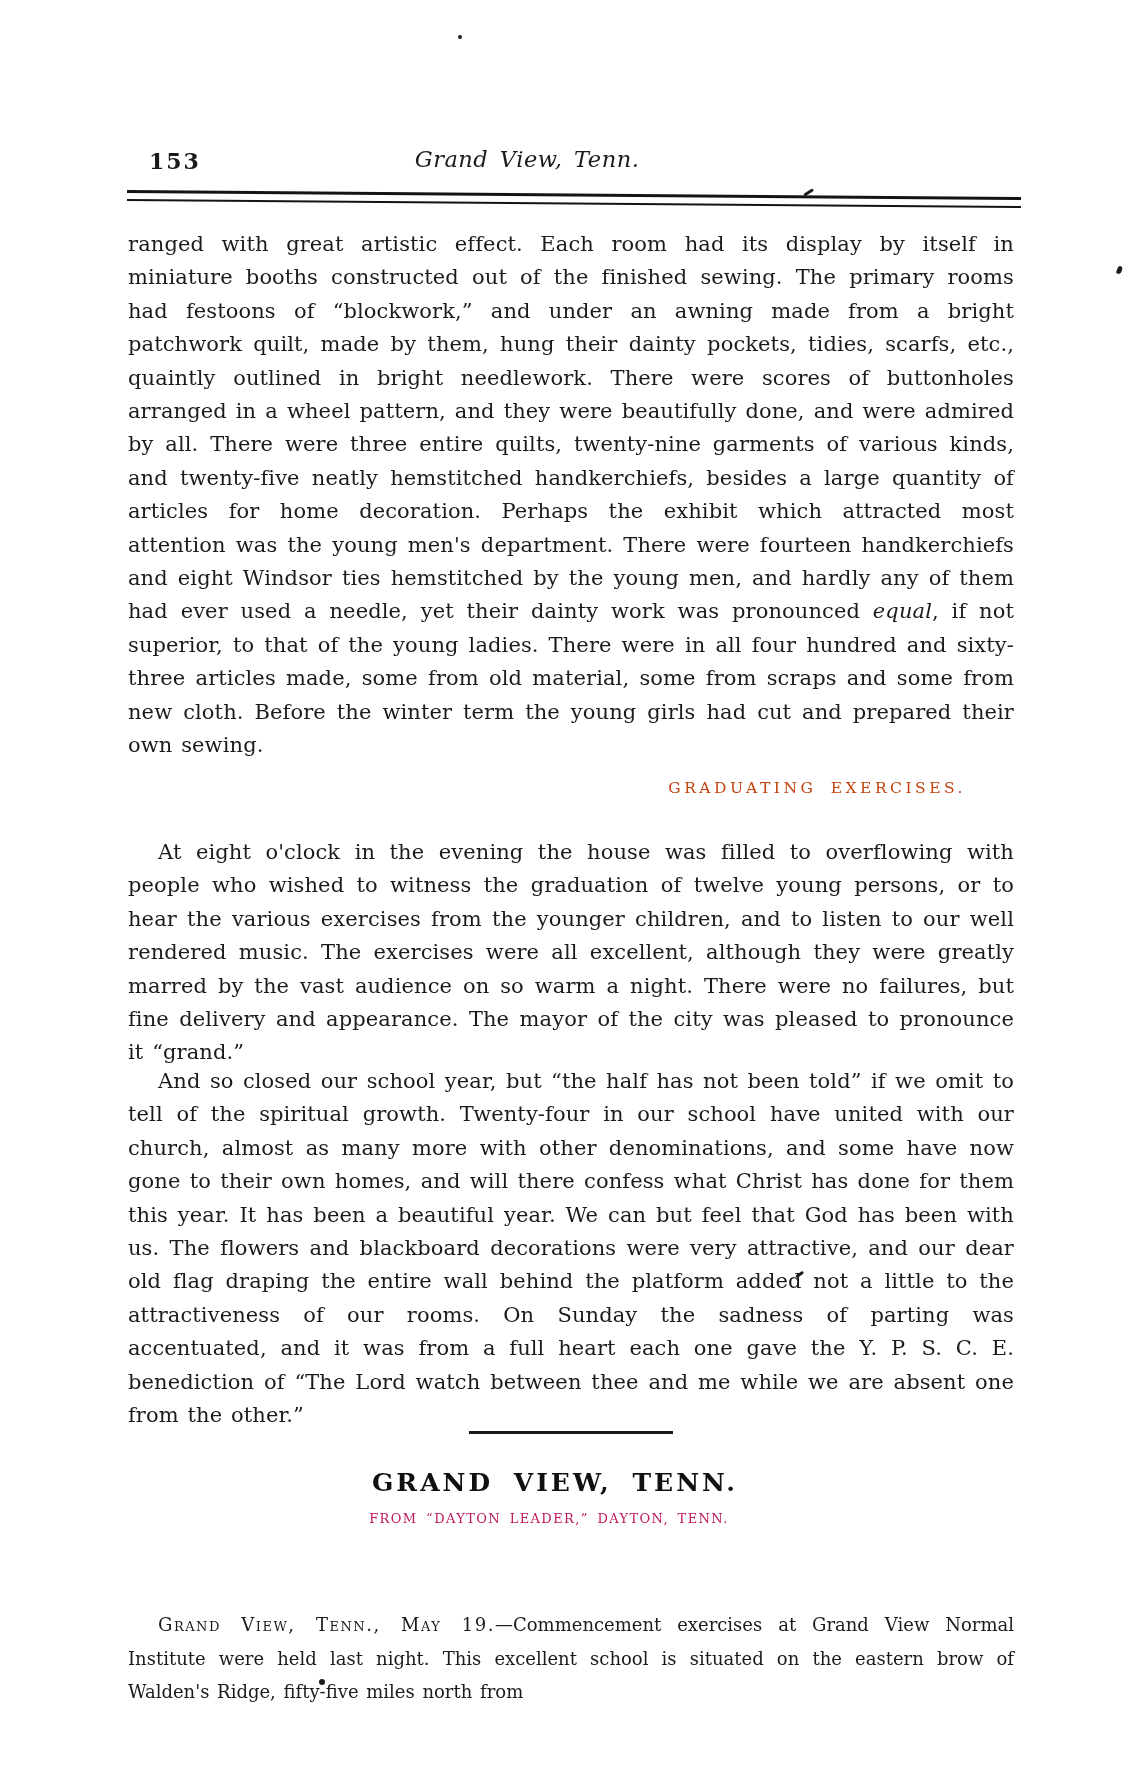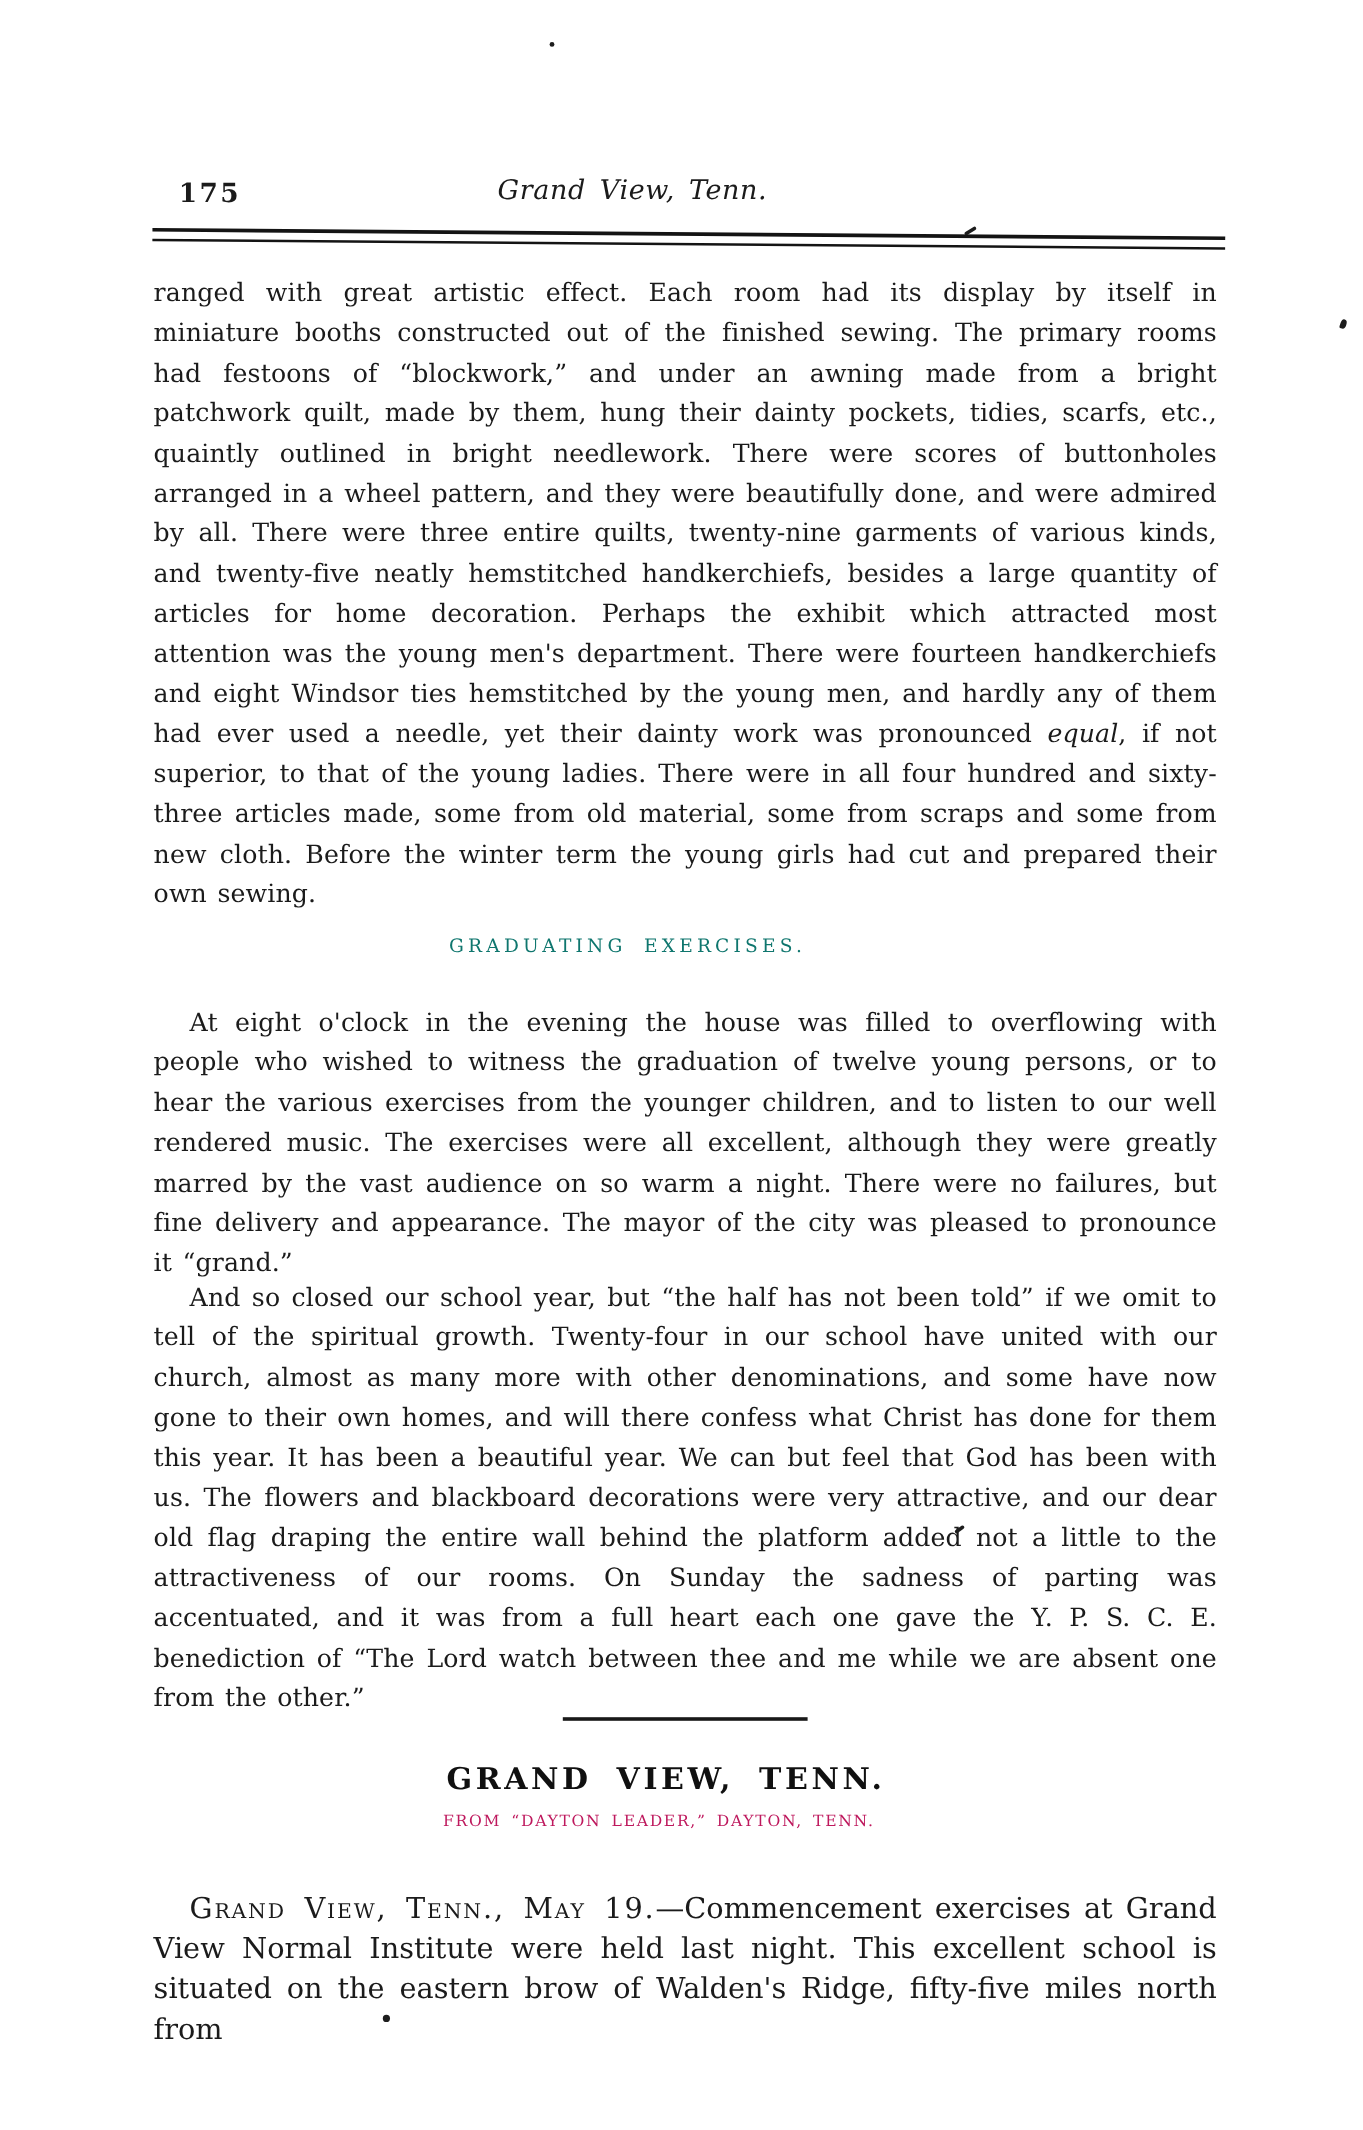--- a/index.html
+++ b/index.html
@@ -38,24 +38,24 @@
     word-spacing:2px;
     letter-spacing:0.1px;
   }
   .p1{top:207px;}
   .p2{top:815px;}
   .p3{top:1042px;margin-top:23px;}
   .indent{text-indent:30px;}
   .body-par i{font-style:italic;}
   .section-heading{
     left:128px;top:779px;width:886px;
-    text-align:center;
+    text-align:right;
     font-size:15.5px;font-weight:400;
     letter-spacing:3.5px;word-spacing:6px;
-    color:#0f766e;margin:0;
+    color:#c2410c;margin:0;
     transform:translateX(-48px);
   }
   
   .separator-rule{
     left:469px;top:1431px;width:204px;height:2.5px;background:#191919;
   }
   .article-title{
     left:128px;top:1468px;width:886px;
     text-align:center;margin:0;
     font-size:25px;font-weight:700;
@@ -64,22 +64,22 @@
     transform:translateX(-16px);
   }
   .source-line{
     left:128px;top:1511px;width:886px;
     text-align:center;
     font-size:13px;letter-spacing:1.4px;word-spacing:3px;
     color:#be185d;
     transform:translateX(-22px);
   }
   .dateline-par{
-    left:128px;top:1550px;width:886px;
-    font-size:24px;line-height:33.6px;
+    left:128px;top:1590px;width:886px;
+    font-size:18px;line-height:33.6px;
     text-align:justify;word-spacing:2px;
     text-indent:30px;
   }
   .smallcaps{
     font-variant:small-caps;
     letter-spacing:1.5px;word-spacing:5px;
   }
   
   .speck{background:#1d1d1d;border-radius:50%;}
   .speck-top{left:458px;top:35px;width:4px;height:4px;}
@@ -87,21 +87,21 @@
   .speck-bottom{left:319px;top:1679px;width:6px;height:6px;}
   .accent{background:#1d1d1d;height:2.5px;border-radius:2px;}
   .accent-itself{left:803px;top:191px;width:11px;transform:rotate(-32deg);}
   .accent-rooms{left:795px;top:1273px;width:9px;transform:rotate(-35deg);}
 </style>
 </head>
 <body>
 
 <div class="sheet">
 
-  <div class="abs page-num">175</div>
+  <div class="abs page-num">153</div>
   <div class="abs running-title">Grand View, Tenn.</div>
   <div class="abs double-rule">
     <div class="r1"></div>
       <div class="r2"></div>
   </div>
 
   <p class="abs body-par p1"><span>ranged with great artistic effect.  Each room had its display by itself in miniature booths constructed out of the finished sewing.  The primary rooms had festoons of “blockwork,” and under an awning made from a bright patchwork quilt, made by them, hung their dainty pockets, tidies, scarfs, etc., quaintly outlined in bright needlework.  There were scores of buttonholes arranged in a wheel pattern, and they were beautifully done, and were admired by all.  There were three entire quilts, twenty-nine garments of various kinds, and twenty-five neatly hemstitched handkerchiefs, besides a large quantity of articles for home decoration.  Perhaps the exhibit which attracted most attention was the young men's department.  There were fourteen handkerchiefs and eight Windsor ties hemstitched by the young men, and hardly any of them had ever used a needle, yet their dainty work was pronounced </span><i>equal</i><span>, if not superior, to that of the young ladies.  There were in all four hundred and sixty-three articles made, some from old material, some from scraps and some from new cloth.  Before the winter term the young girls had cut and prepared their own sewing.</span></p>
 
   <h3 class="abs section-heading">GRADUATING EXERCISES.</h3>
   <p class="abs body-par p2 indent">At eight o'clock in the evening the house was filled to overflowing with people who wished to witness the graduation of twelve young persons, or to hear the various exercises from the younger children, and to listen to our well rendered music.  The exercises were all excellent, although they were greatly marred by the vast audience on so warm a night.  There were no failures, but fine delivery and appearance.  The mayor of the city was pleased to pronounce it “grand.”</p>

